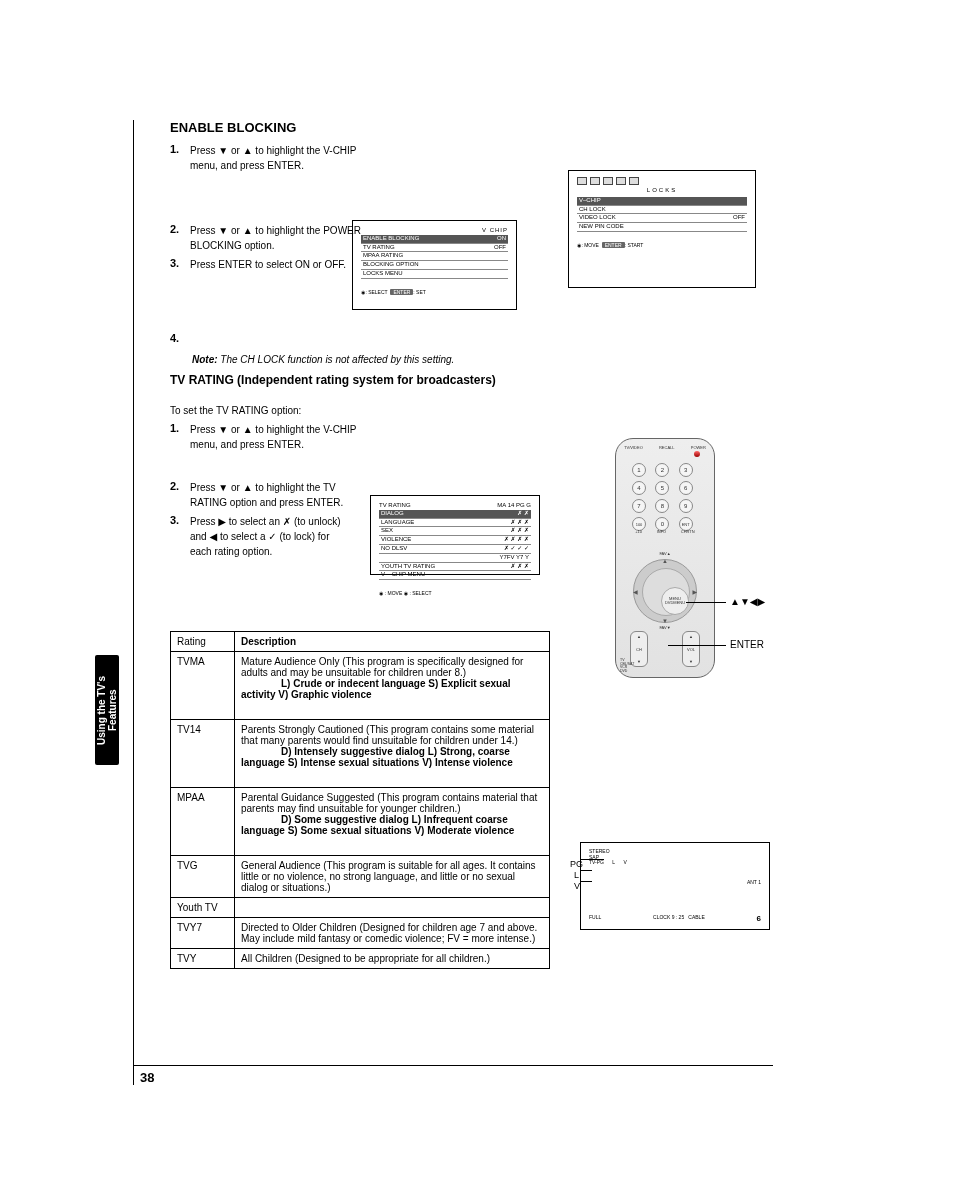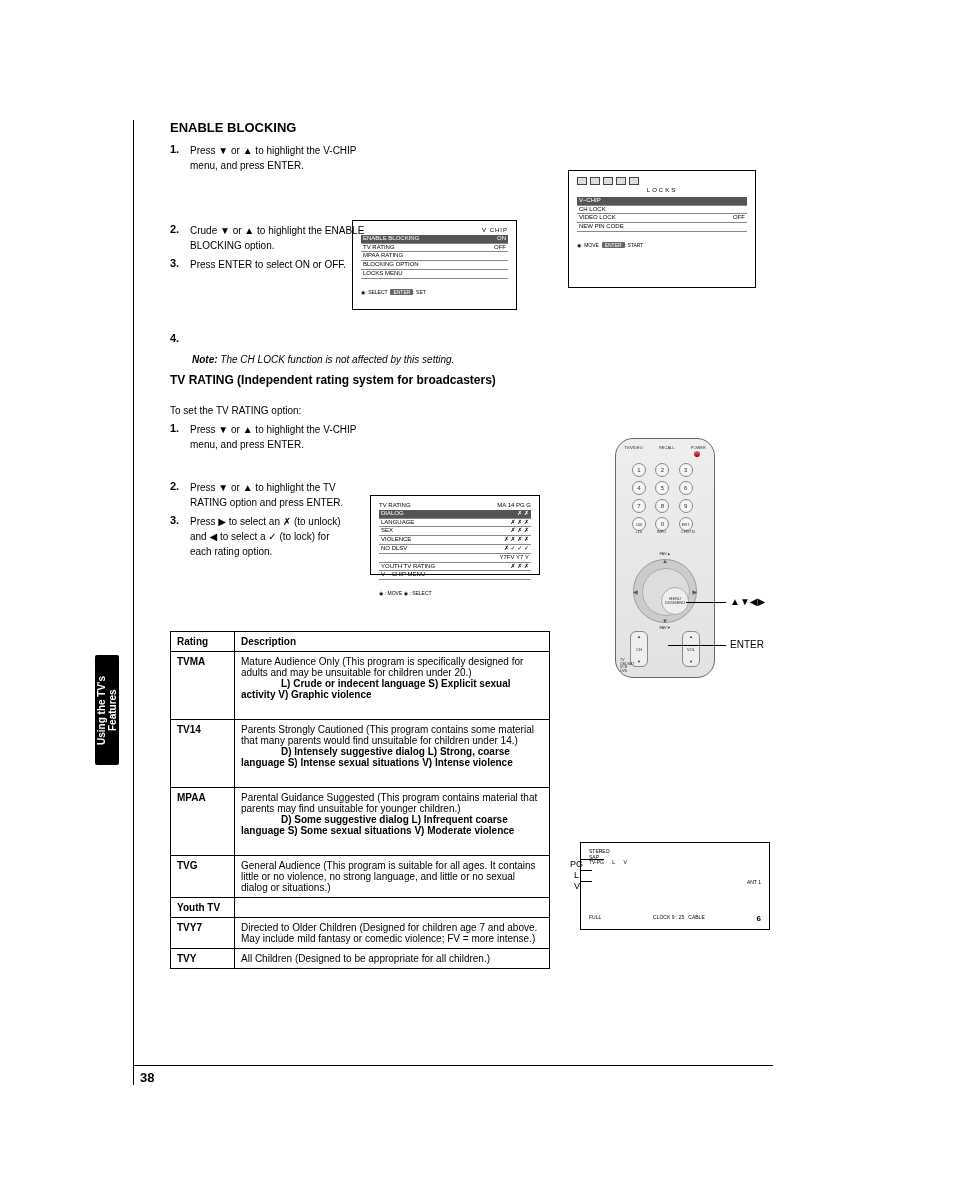--- a/index.html
+++ b/index.html
@@ -56,21 +56,21 @@
     margin-top: 18px;
     margin-left: 0;
     font-size: 10px;
   }
   .ratings td, .ratings th {
     border: 1px solid #000;
     padding: 4px 6px;
     vertical-align: top;
   }
   .ratings th { text-align: left; font-weight: bold; }
-  .ratings .rating-col { width: 64px; font-weight: bold; }
+  .ratings .rating-col { width: 64px; font-weight: normal; }
   .ratings .desc b { font-weight: bold; margin-left: 40px; }
   .ratings .tall { height: 68px; }
 
   
   .side-tab {
     position: absolute;
     left: 95px; top: 655px;
     width: 24px; height: 110px;
     background: #000; color: #fff;
     display: flex; align-items: center; justify-content: center;
@@ -324,21 +324,21 @@
   <div class="step">
       <span class="step-n">1.</span>
     <div class="body-text">
       <span>Press ▼ or ▲ to highlight the V-CHIP</span><br><span>menu, and press ENTER.</span>
     </div>
     </div>
   <div style="height:42px;"></div>
   <div class="step">
       <span class="step-n">2.</span>
     <div class="body-text">
-      <span>Crude ▼ or ▲ to highlight the ENABLE</span><br><span>BLOCKING option.</span>
+      <span>Press ▼ or ▲ to highlight the POWER</span><br><span>BLOCKING option.</span>
     </div>
     </div>
   <div class="step">
       <span class="step-n">3.</span>
     <div class="body-text">Press ENTER to select ON or OFF.</div>
     </div>
   <div style="height:52px;"></div>
   <div class="step">
       <span class="step-n">4.</span>
     </div>
@@ -371,21 +371,21 @@
   <div style="height:50px;"></div>
 
   <table class="ratings">
     <tbody>
         <tr>
           <th class="rating-col">Rating</th>
           <th>Description</th>
         </tr>
     <tr class="tall">
           <td class="rating-col">TVMA</td>
-      <td class="desc"><span>Mature Audience Only (This program is specifically designed for adults and may be unsuitable for children under 20.)</span><br><b>L) Crude or indecent language  S) Explicit sexual activity  V) Graphic violence</b></td>
+      <td class="desc"><span>Mature Audience Only (This program is specifically designed for adults and may be unsuitable for children under 8.)</span><br><b>L) Crude or indecent language  S) Explicit sexual activity  V) Graphic violence</b></td>
         </tr>
     <tr class="tall">
           <td class="rating-col">TV14</td>
       <td class="desc"><span>Parents Strongly Cautioned (This program contains some material that many parents would find unsuitable for children under 14.)</span><br><b>D) Intensely suggestive dialog  L) Strong, coarse language  S) Intense sexual situations  V) Intense violence</b></td>
         </tr>
     <tr class="tall">
           <td class="rating-col">MPAA</td>
       <td class="desc"><span>Parental Guidance Suggested (This program contains material that parents may find unsuitable for younger children.)</span><br><b>D) Some suggestive dialog  L) Infrequent coarse language  S) Some sexual situations  V) Moderate violence</b></td>
         </tr>
     <tr>

